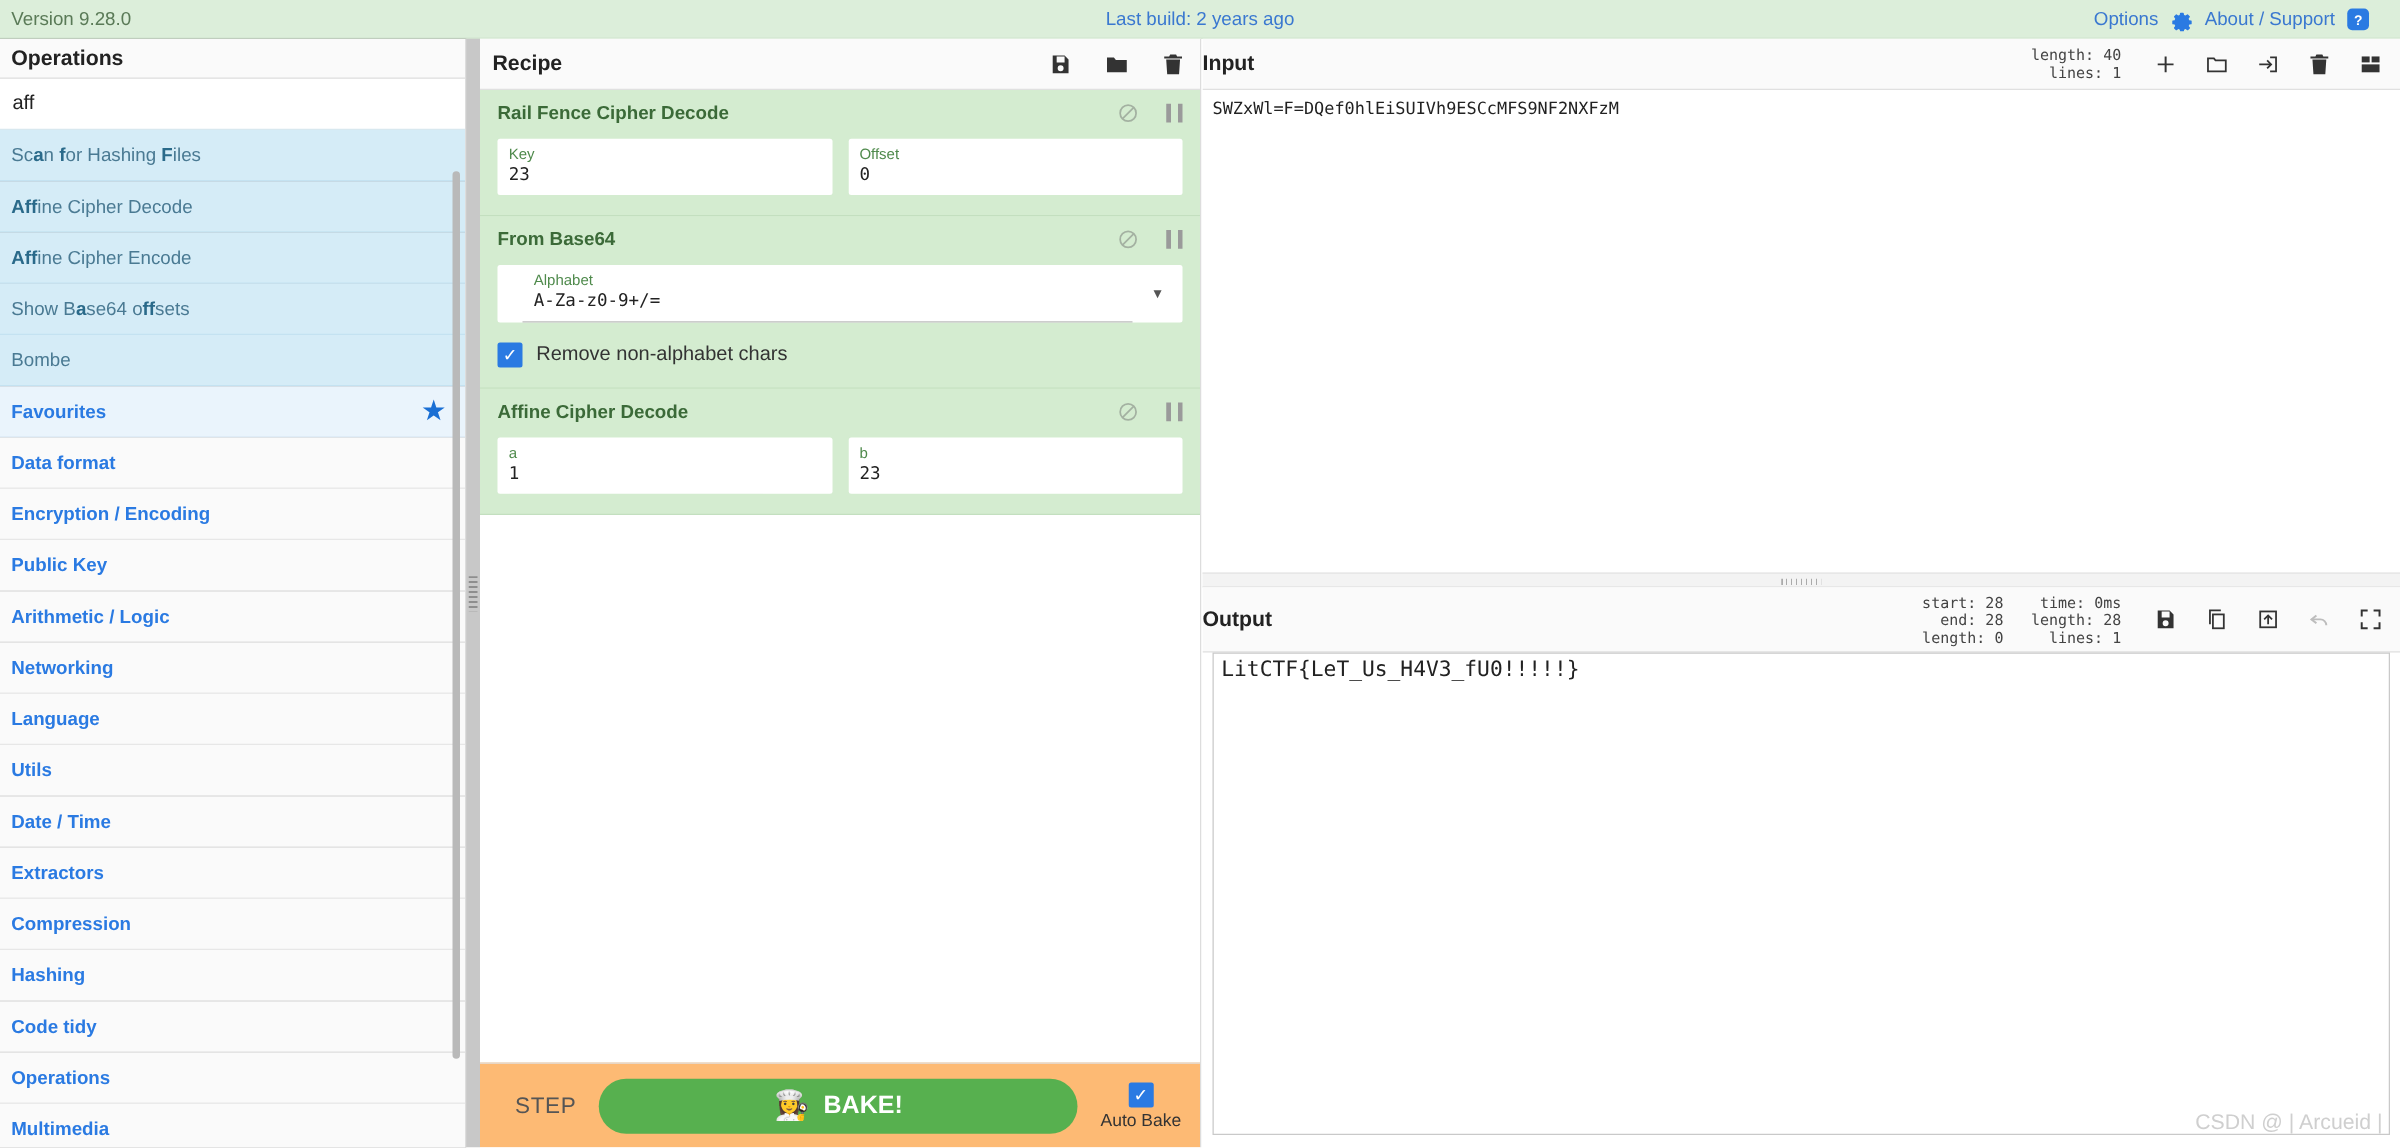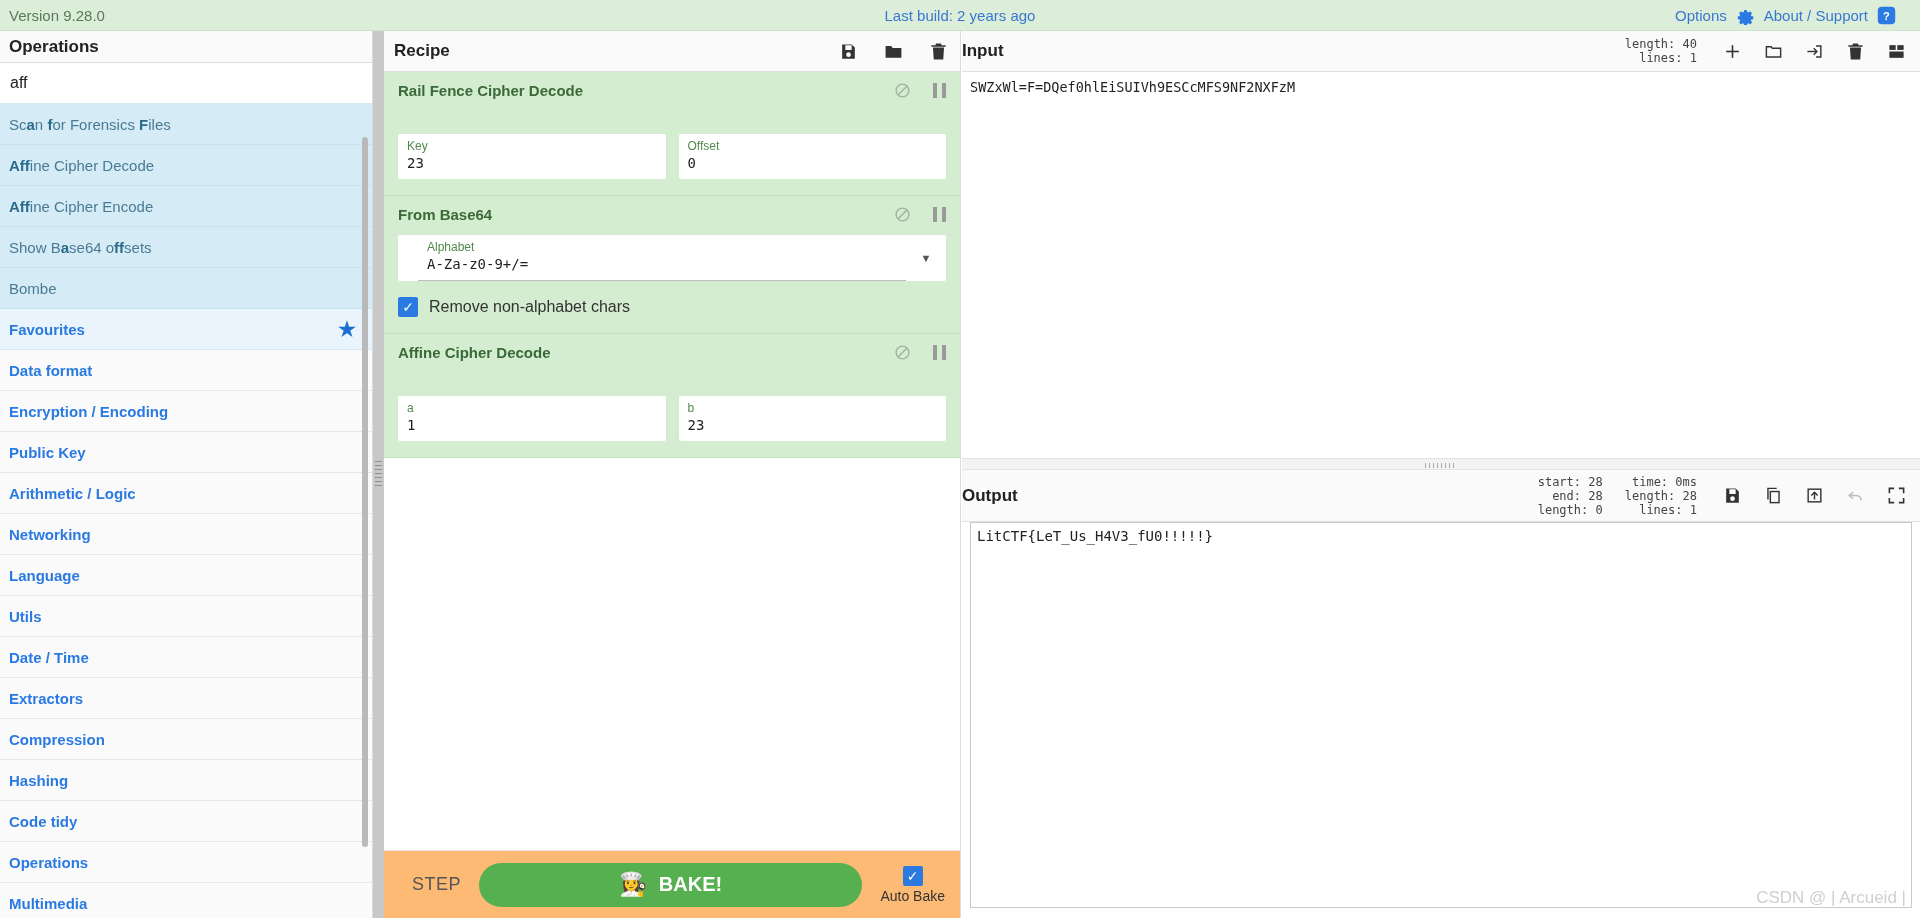--- a/index.html
+++ b/index.html
@@ -93,21 +93,20 @@
   .op-ctrls { margin-left: auto; display: flex; gap: 22px; align-items: center; }
   .dis-ic { width: 17px; height: 17px; opacity: .45; cursor: pointer; }
   .pause-ic {
     width: 13px; height: 15px; cursor: pointer;
     background: linear-gradient(to right, #9a9a9a 0 4px, transparent 4px 9px, #9a9a9a 9px 13px);
   }
   .args { display: flex; gap: 13px; margin-top: 12px; }
   .arg {
     flex: 1; background: #fff; border-radius: 2px; padding: 6px 9px 7px 9px;
     min-height: 41px;
-    margin-top: 23px;
   }
   .arg-label { font-size: 12px; color: #4f8a4c; line-height: 13px; }
   .arg-val {
     font-family: "DejaVu Sans Mono", monospace; font-size: 14px; color: #222;
     line-height: 18px; background: transparent; border: none; outline: none;
     width: 100%; padding: 0; margin-top: 1px;
   }
   .arg-wide { width: 100%; }
   .select-arg {
     background: #fff; display: flex; align-items: stretch; border-radius: 2px; padding-left: 20px;
@@ -184,21 +183,21 @@
 
   
   .output-panel {
     position: absolute; top: 470px; left: 962px; width: 958px; height: 448px;
     background: #fff; overflow: hidden;
   }
   .out-head { height: 52px; align-items: center; }
   .out-body {
     margin: 0 8px 8px 8px; border: 1px solid #c9c9c9; height: calc(100% - 52px - 10px);
     padding: 5px 6px; font-family: "DejaVu Sans Mono", monospace;
-    font-size: 14px; color: #222; line-height: 17px; overflow: auto;
+    font-size: 17px; color: #222; line-height: 17px; overflow: auto;
     white-space: pre-wrap; word-break: break-all;
   }
   .watermark {
     position: absolute; right: 14px; bottom: 10px;
     color: #cfcfcf; font-size: 17px; font-family: "Liberation Sans", sans-serif;
     pointer-events: none; user-select: none;
   }
   svg { display: block; }
 </style>
 </head>
@@ -225,21 +224,21 @@
       </span>
     </div>
   </div>
 
   <div class="ops">
     <div class="ops-title">Operations</div>
     <input class="ops-search" value="aff" placeholder="Search..." style="">
 
     <div>
       <div class="ops-result">
-        <span>Sc</span><b>a</b><span>n </span><b>f</b><span>or Forensics </span><b>F</b><span>iles</span>
+        <span>Sc</span><b>a</b><span>n </span><b>f</b><span>or Hashing </span><b>F</b><span>iles</span>
       </div>
       <div class="ops-result">
         <b>Aff</b><span>ine Cipher Decode</span>
       </div>
       <div class="ops-result">
         <b>Aff</b><span>ine Cipher Encode</span>
       </div>
       <div class="ops-result">
         <span>Show B</span><b>a</b><span>se64 o</span><b>ff</b><span>sets</span>
       </div>

